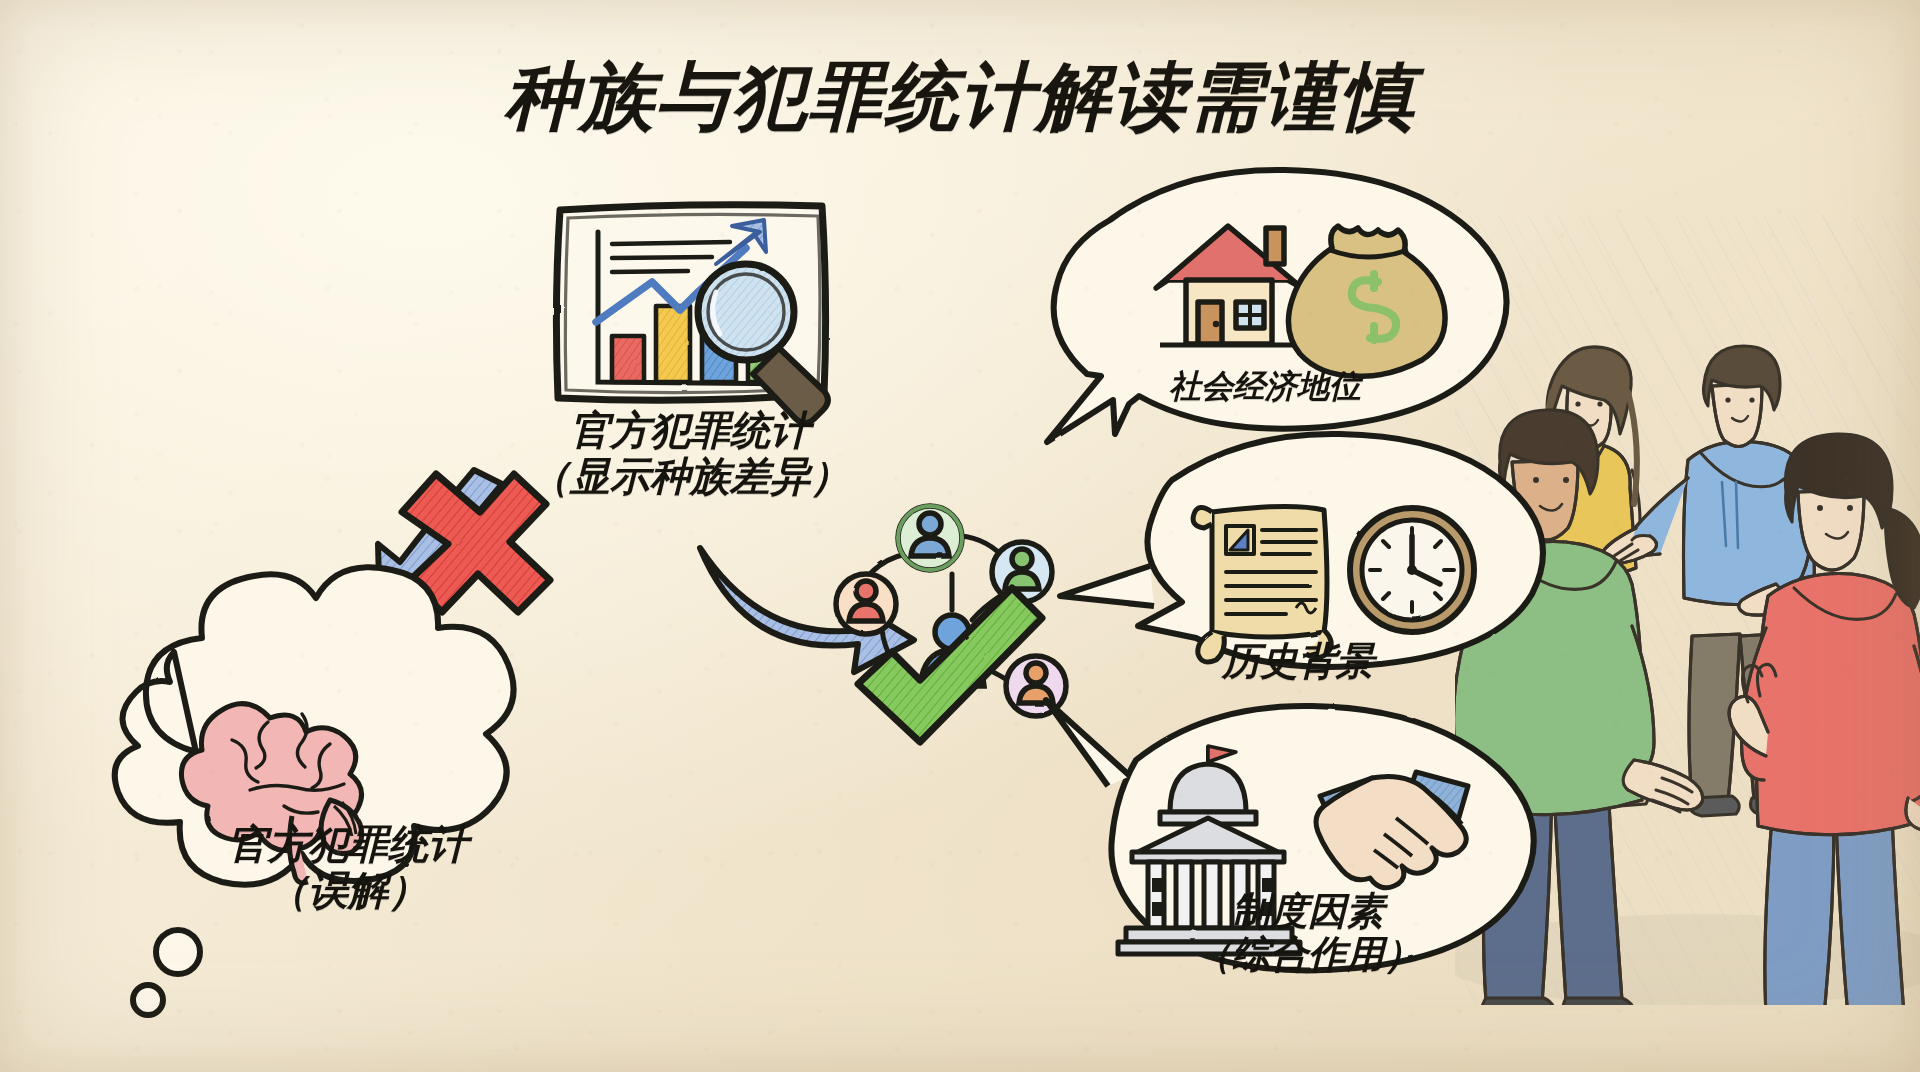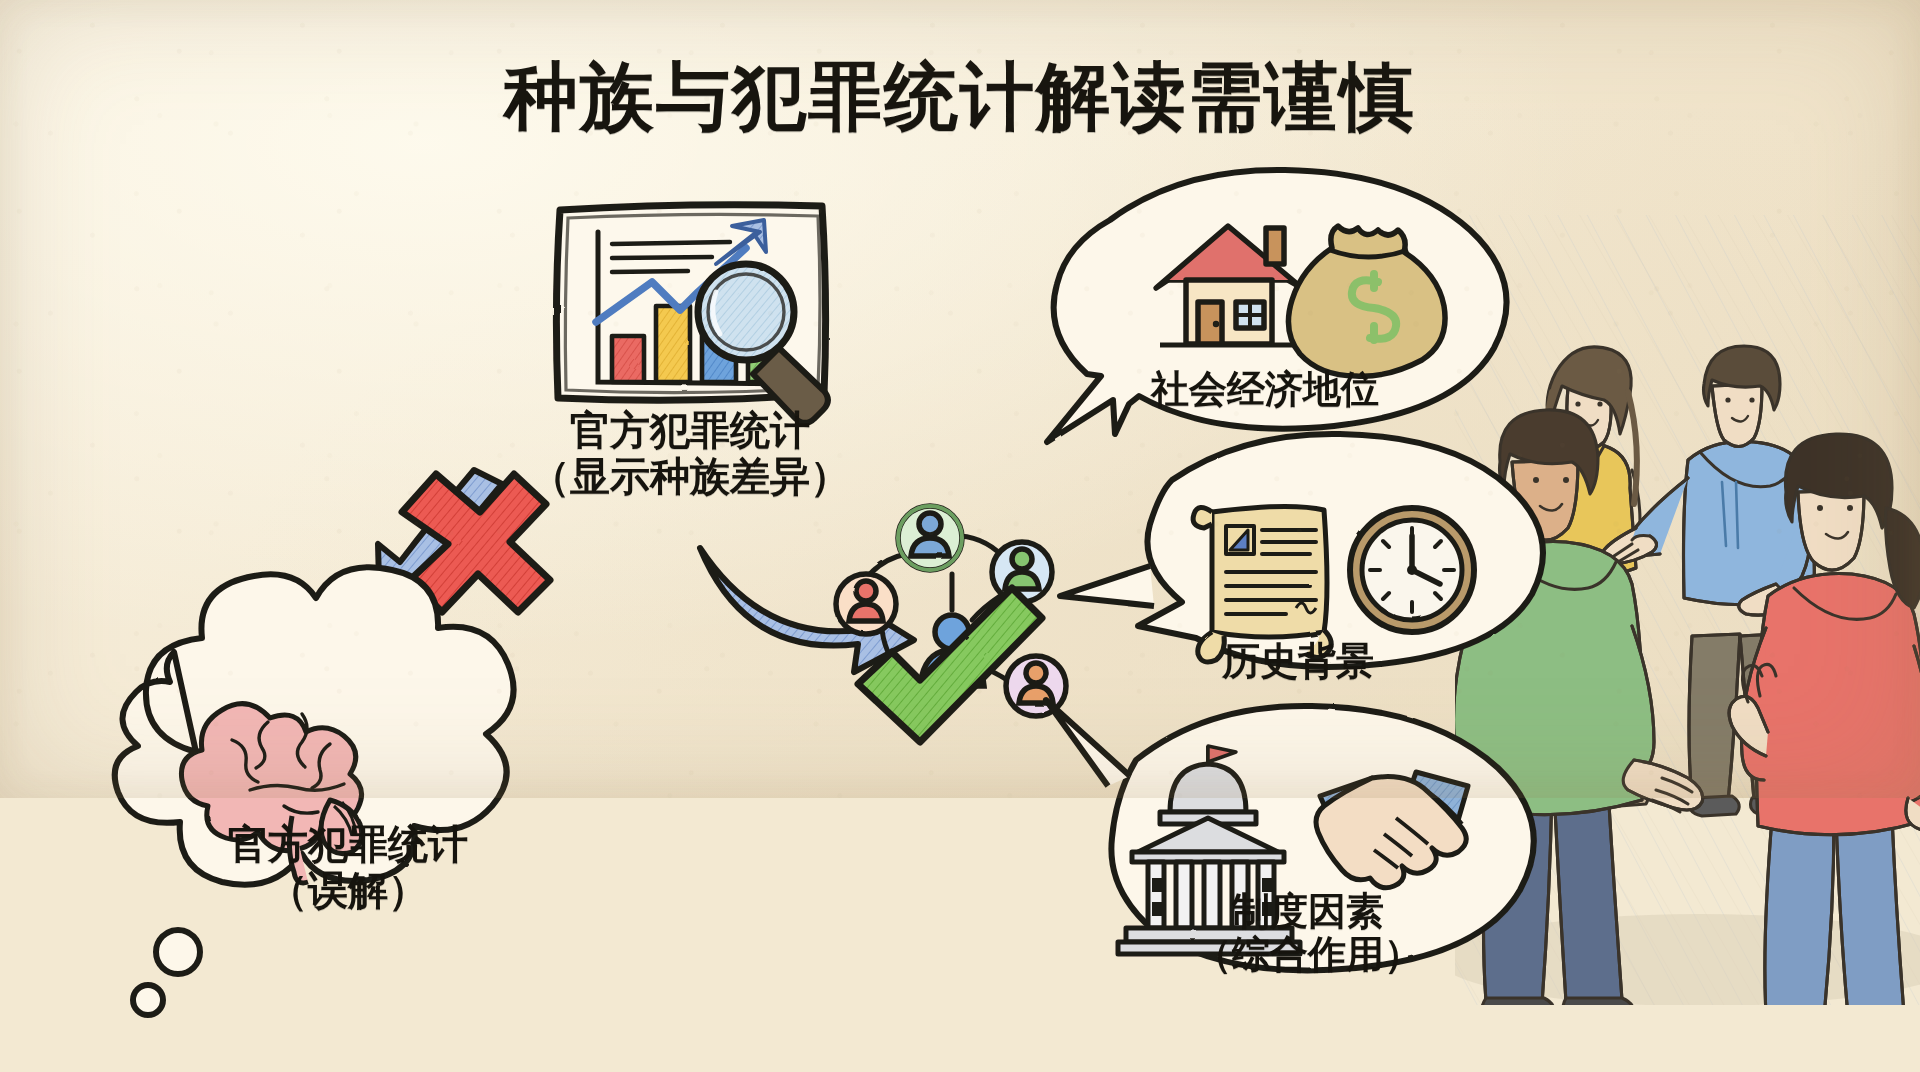--- a/index.html
+++ b/index.html
@@ -3,25 +3,26 @@
 <meta charset="utf-8">
 <title>种族与犯罪统计解读需谨慎</title>
 <style>
   html,body{margin:0;padding:0;}
   body{
     width:1920px;height:1072px;overflow:hidden;
     font-family:"Liberation Sans","DejaVu Sans",sans-serif;
     background:#f3e9d2;
   }
   #canvas{
-    position:relative;width:1920px;height:798px;
+    position:relative;width:1920px;height:1072px;
     background:
       radial-gradient(ellipse at 22% 18%, rgba(255,252,240,.85) 0%, rgba(255,252,240,0) 55%),
       radial-gradient(ellipse at 78% 78%, rgba(236,223,196,.75) 0%, rgba(236,223,196,0) 60%),
       linear-gradient(135deg,#f7eedb 0%,#f4ead4 40%,#efe2c8 75%,#e9dabd 100%);
+    font-style: italic;
   }
   
   #grain{
     position:absolute;inset:0;pointer-events:none;opacity:.5;
     background-image:
       radial-gradient(circle at 12% 32%, rgba(160,140,100,.10) 0 2px, transparent 3px),
       radial-gradient(circle at 44% 12%, rgba(160,140,100,.08) 0 2px, transparent 3px),
       radial-gradient(circle at 72% 52%, rgba(160,140,100,.09) 0 2px, transparent 3px),
       radial-gradient(circle at 88% 22%, rgba(160,140,100,.07) 0 2px, transparent 3px),
       radial-gradient(circle at 28% 74%, rgba(160,140,100,.08) 0 2px, transparent 3px),
@@ -44,21 +45,21 @@
     text-shadow:0 1px 0 rgba(0,0,0,.22);
   }
   .cap{
     position:absolute;text-align:center;color:#16140e;
     font-family:"Liberation Sans","DejaVu Sans",sans-serif;
     font-weight:700;line-height:1.14;white-space:pre-line;
     text-shadow:0 1px 0 rgba(0,0,0,.16);
   }
   .cap-chart{left:500px;top:408px;width:380px;font-size:40px;}
   .cap-brain{left:148px;top:822px;width:400px;font-size:40px;}
-  .cap-b1{left:1100px;top:368px;width:330px;font-size:38px;}
+  .cap-b1{left:1100px;top:368px;width:330px;font-size:32px;}
   .cap-b2{left:1168px;top:640px;width:260px;font-size:38px;}
   .cap-b3{left:1148px;top:890px;width:320px;font-size:38px;}
 </style>
 </head>
 <body>
 
 <div id="canvas">
 
   <svg class="layer" viewBox="0 0 1920 1072" width="1920" height="1072" aria-hidden="true">
     <defs>

